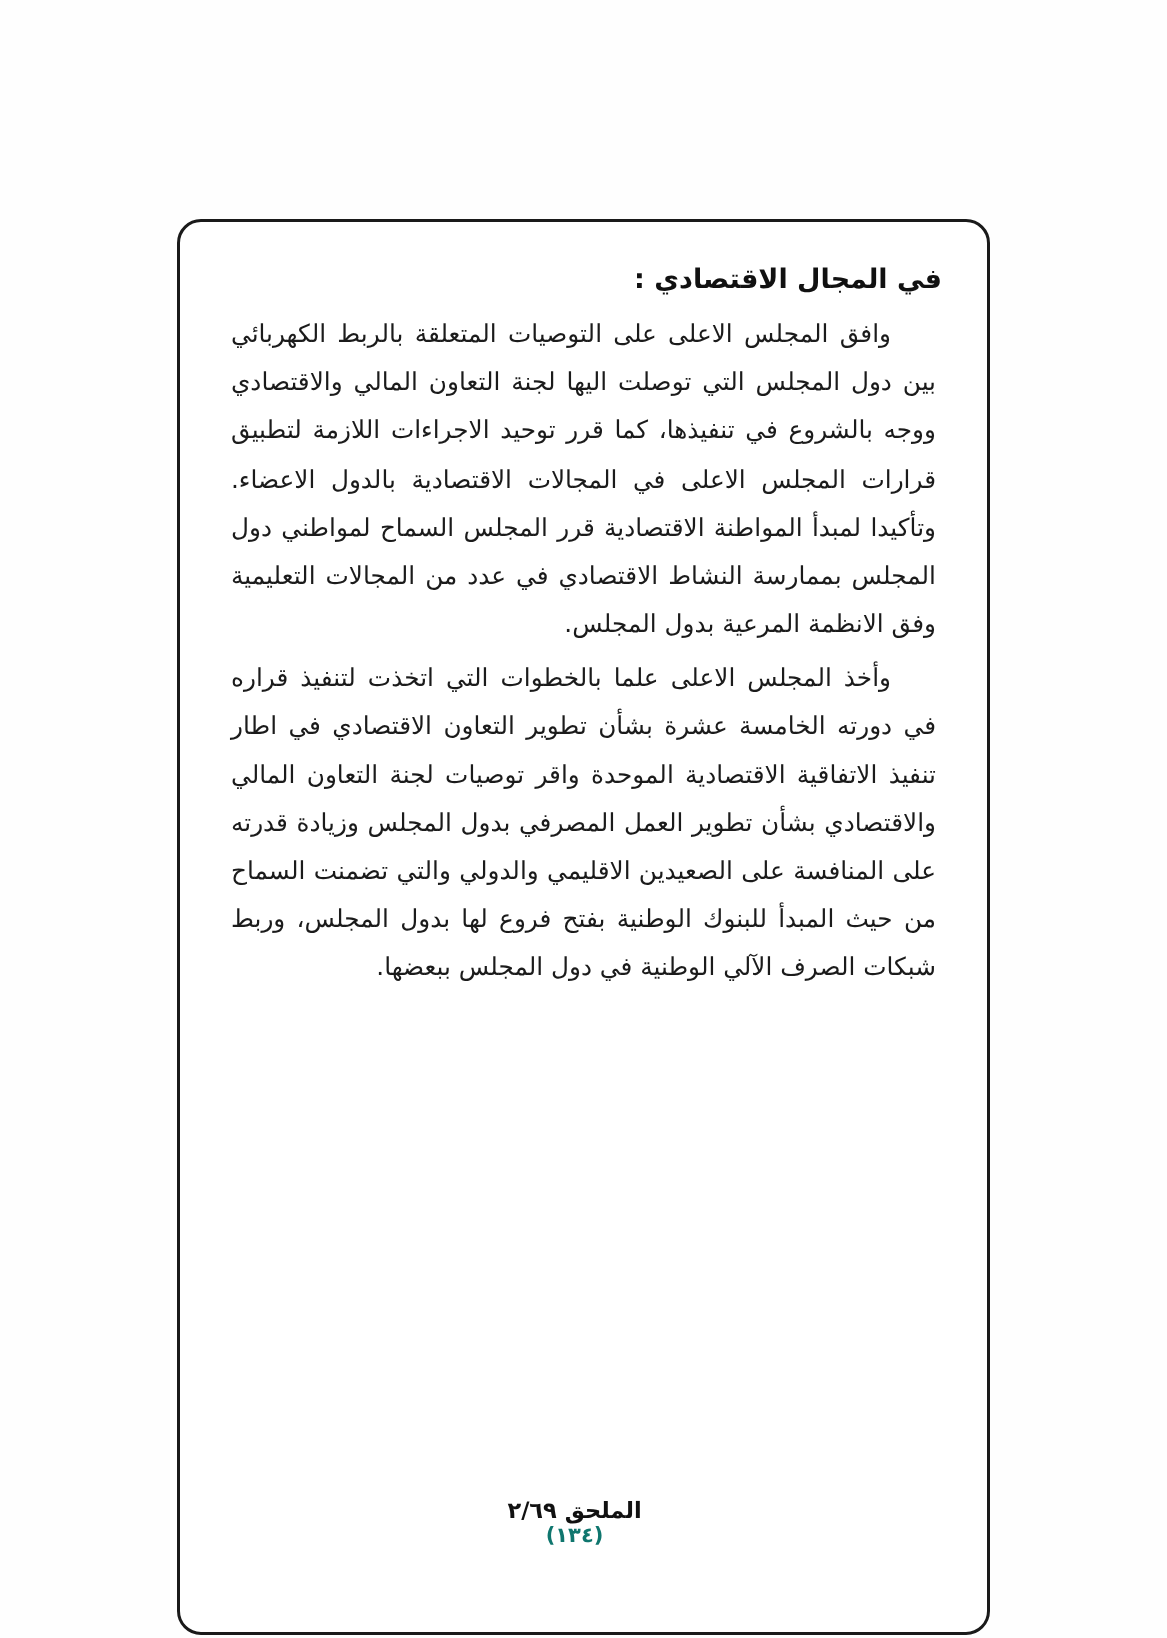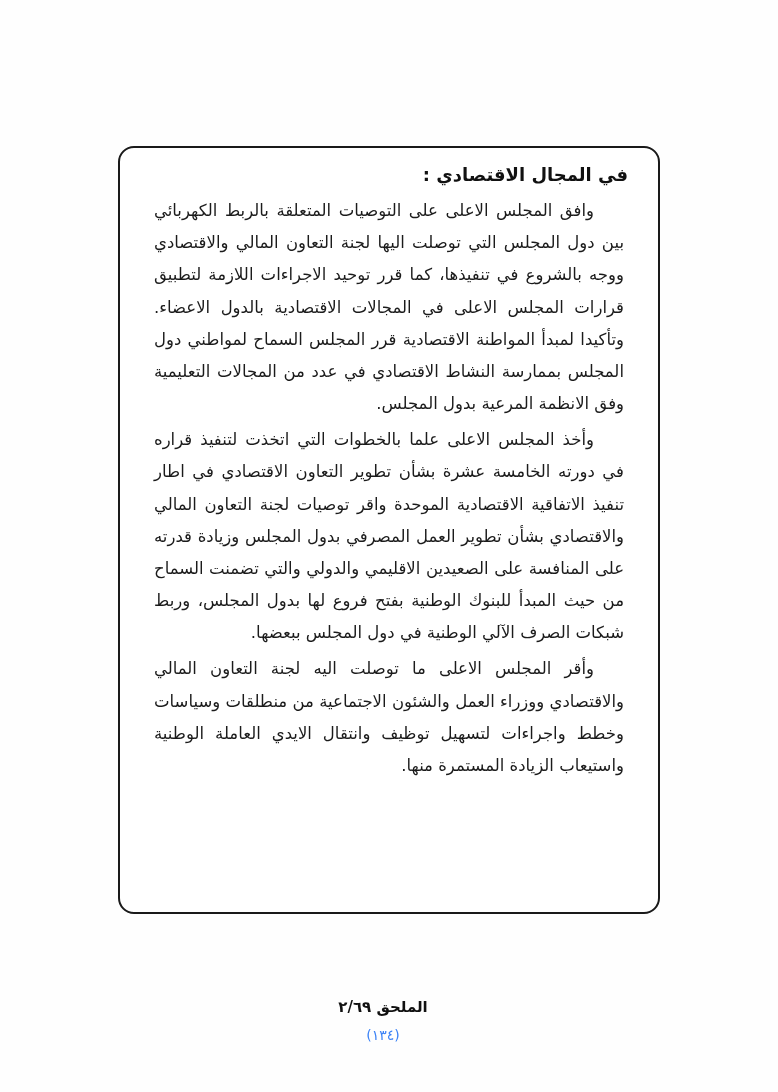--- a/index.html
+++ b/index.html
@@ -18,25 +18,25 @@
   .page {
     position: absolute;
     inset: 0;
     background: #fefefe;
   }
   .content-frame {
     position: absolute;
     top: 146px;
     left: 118px;
     width: 542px;
-    height: 768px;
+    height: 944px;
     border: 2px solid #1a1a1a;
     border-radius: 16px;
     box-sizing: border-box;
-    padding: 16px 30px 18px 30px;
+    padding: 28px 30px 18px 30px;
     direction: rtl;
     background: #fff;
   }
   .section-title {
     font-size: 18px;
     font-weight: bold;
     margin: 0 0 10px 0;
     text-align: right;
   }
   .body-text p {
@@ -56,37 +56,36 @@
     text-align: center;
     direction: rtl;
   }
   .footer .annex {
     font-size: 15px;
     font-weight: bold;
     color: #111;
   }
   .footer .pagenum {
     font-size: 14px;
-    font-weight: normal;
-    margin-top: 11px;
-    color: #3b82f6;
+    font-weight: bold;
+    margin-top: 0;
+    color: #0f766e;
   }
 </style>
 </head>
 <body>
 
 <div class="page">
 
   <div class="content-frame">
     <h2 class="section-title">في المجال الاقتصادي :</h2>
 
     <div class="body-text">
       <p>وافق المجلس الاعلى على التوصيات المتعلقة بالربط الكهربائي بين دول المجلس التي توصلت اليها لجنة التعاون المالي والاقتصادي ووجه بالشروع في تنفيذها، كما قرر توحيد الاجراءات اللازمة لتطبيق قرارات المجلس الاعلى في المجالات الاقتصادية بالدول الاعضاء. وتأكيدا لمبدأ المواطنة الاقتصادية قرر المجلس السماح لمواطني دول المجلس بممارسة النشاط الاقتصادي في عدد من المجالات التعليمية وفق الانظمة المرعية بدول المجلس.</p>
       <p>وأخذ المجلس الاعلى علما بالخطوات التي اتخذت لتنفيذ قراره في دورته الخامسة عشرة بشأن تطوير التعاون الاقتصادي في اطار تنفيذ الاتفاقية الاقتصادية الموحدة واقر توصيات لجنة التعاون المالي والاقتصادي بشأن تطوير العمل المصرفي بدول المجلس وزيادة قدرته على المنافسة على الصعيدين الاقليمي والدولي والتي تضمنت السماح من حيث المبدأ للبنوك الوطنية بفتح فروع لها بدول المجلس، وربط شبكات الصرف الآلي الوطنية في دول المجلس ببعضها.</p>
-      <p>وأقر المجلس الاعلى ما توصلت اليه لجنة التعاون المالي والاقتصادي ووزراء العمل والشئون الاجتماعية من منطلقات وسياسات وخطط واجراءات لتسهيل توظيف وانتقال الايدي العاملة الوطنية واستيعاب الزيادة المستمرة منها.</p>
     </div>
   </div>
 
   <div class="footer">
     <div class="annex">الملحق ٢/٦٩</div>
     <div class="pagenum">(١٣٤)</div>
   </div>
 
 </div>
 

